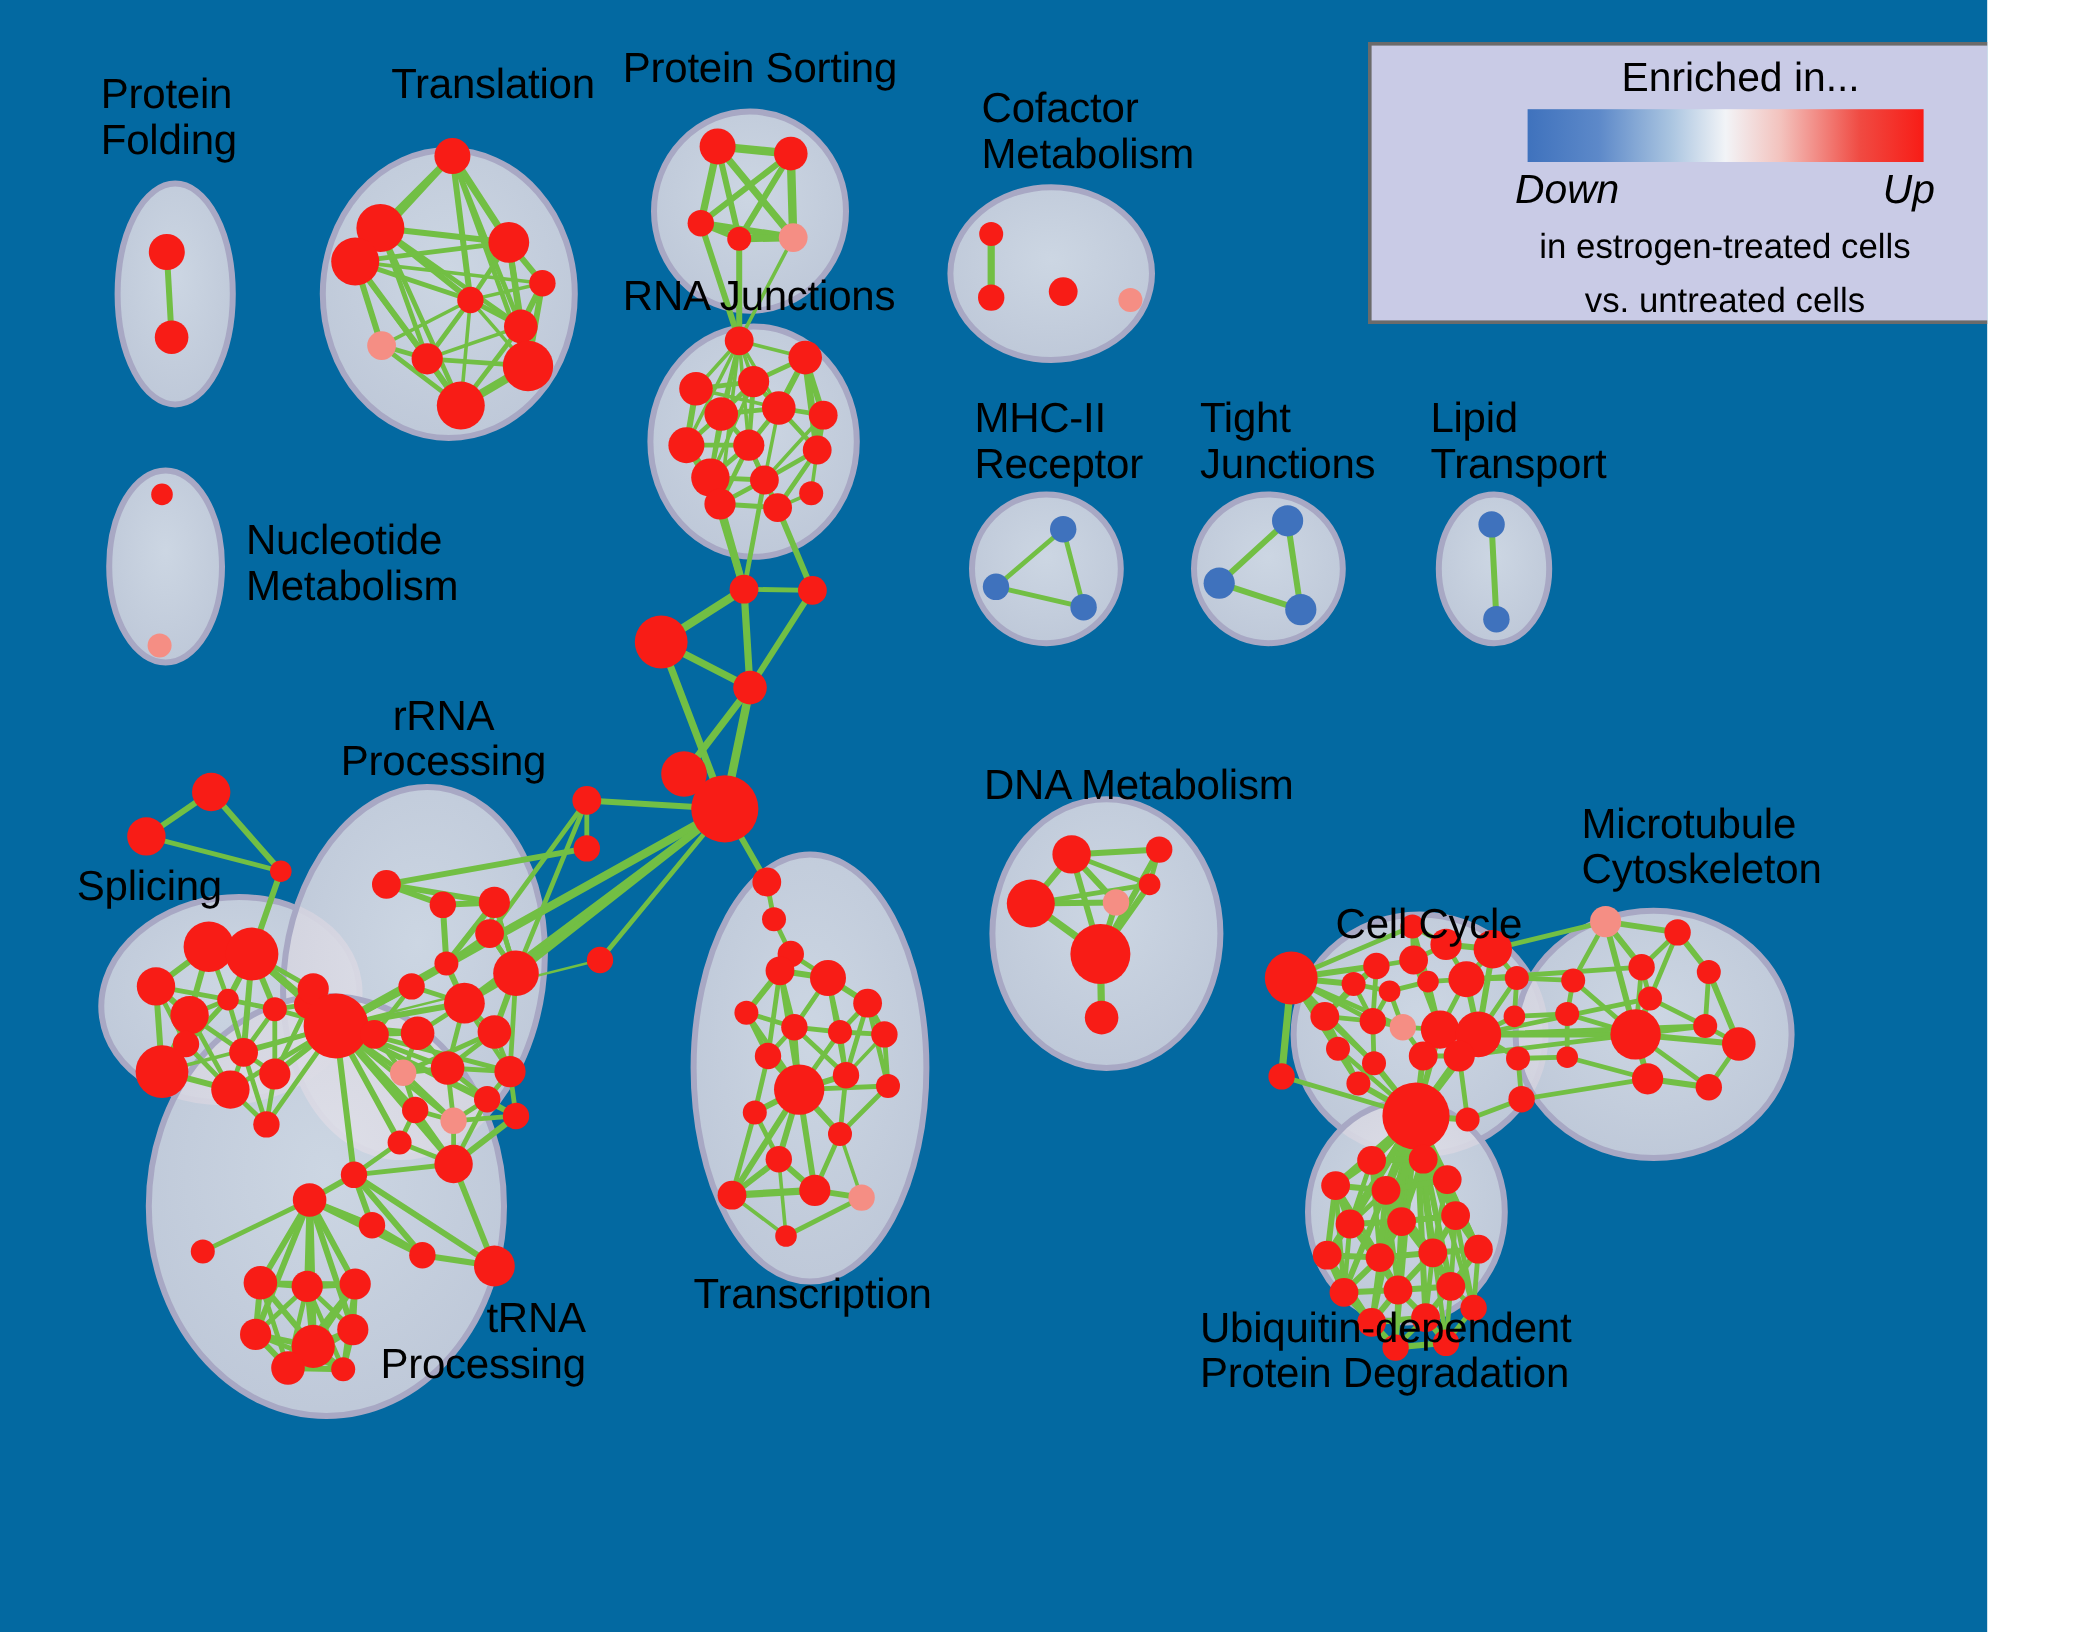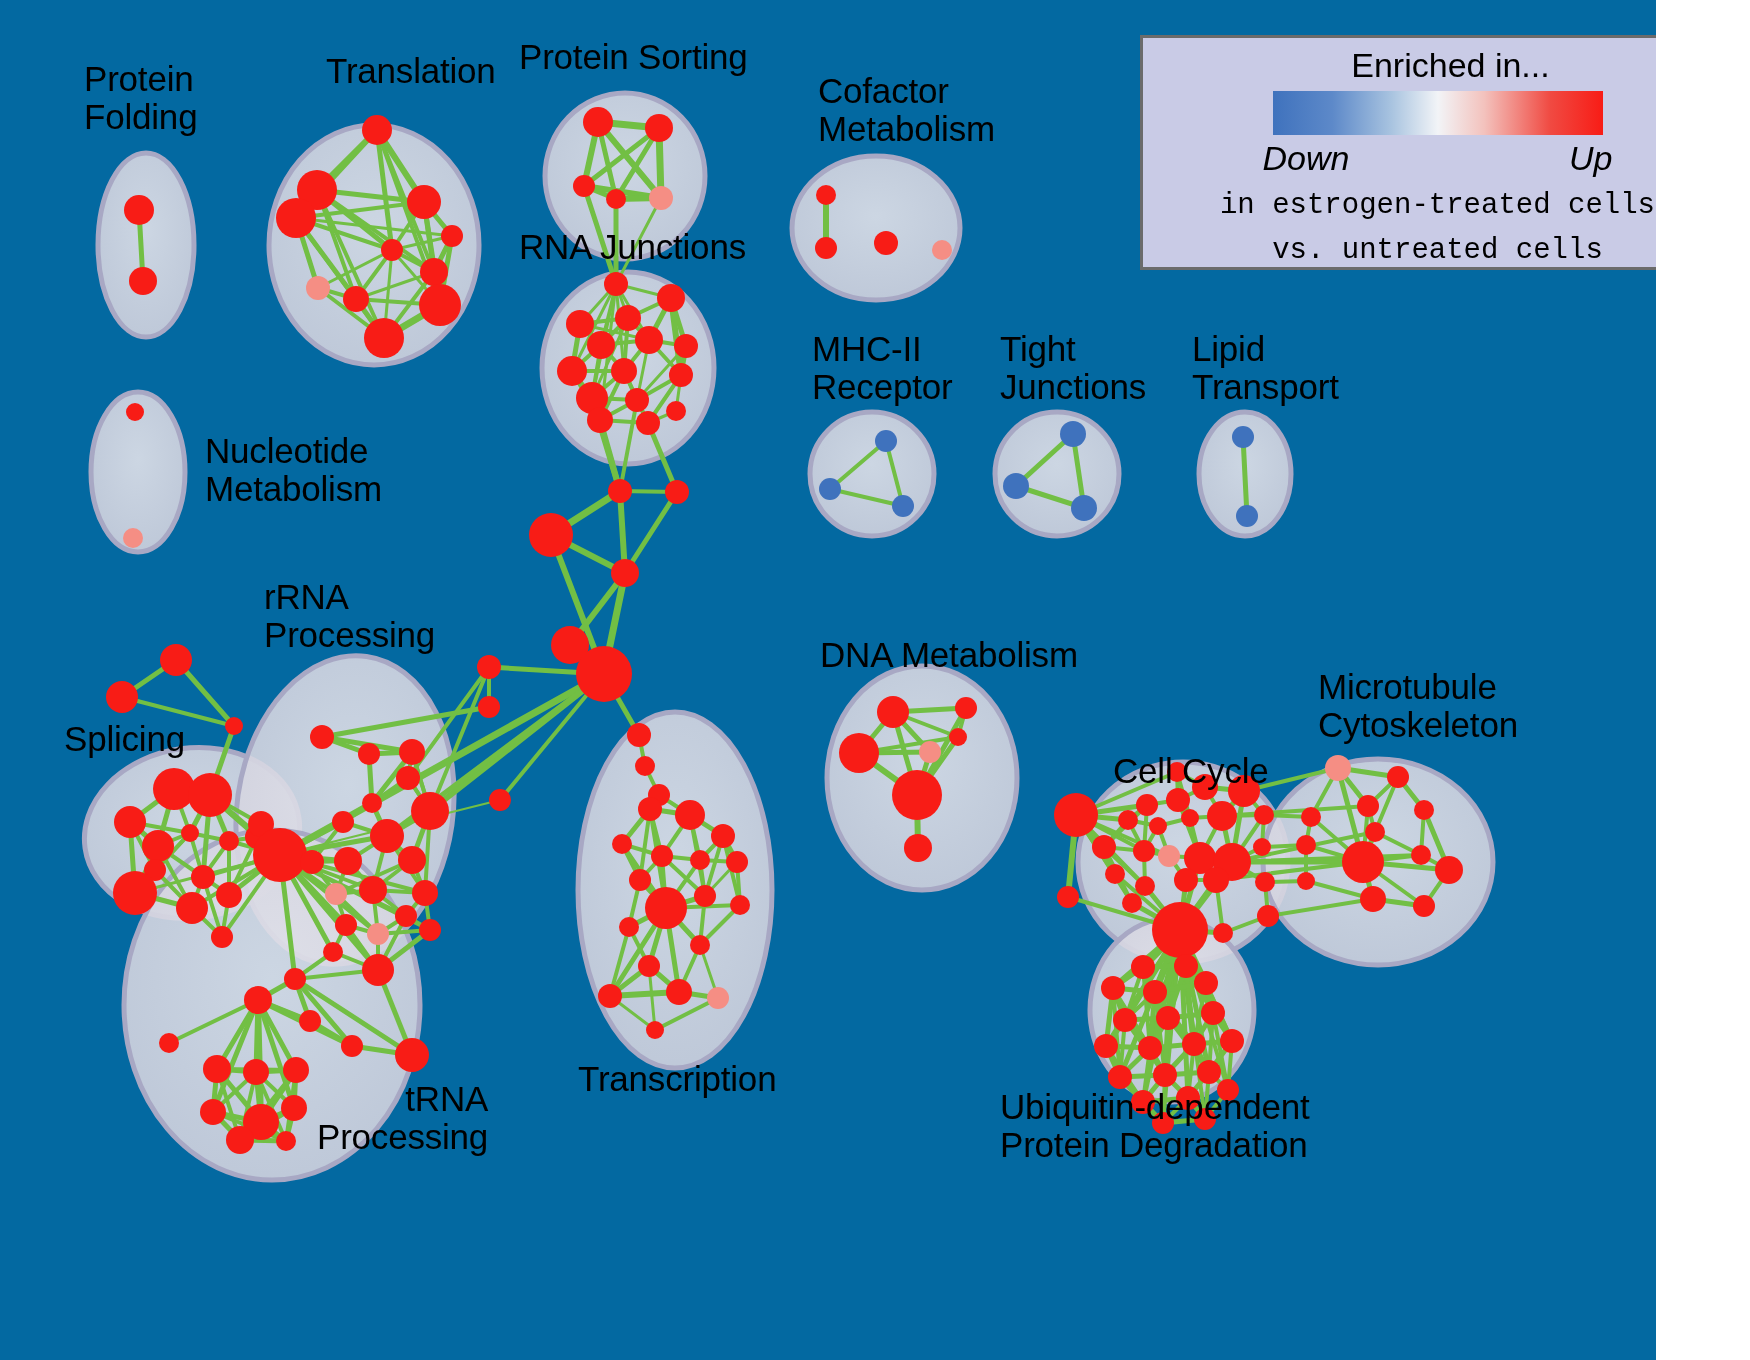--- a/index.html
+++ b/index.html
@@ -39,21 +39,21 @@
   }
   .legend-bar{
     width:330px;height:60px;
     background:linear-gradient(to right,#3f72bd 0%,#5d89c9 18%,#a9c4e0 36%,#f2f4f7 50%,#f3c2bd 64%,#f04a42 84%,#f81c16 100%);
   }
   .legend-ends{
     width:350px;display:flex;justify-content:space-between;
     font-size:34px;color:#000;margin-top:4px;font-style:italic;
   }
   .legend-sub{
-    font-size:29px;color:#000;text-align:center;line-height:1.12;margin-top:12px;font-family:Liberation Mono, monospace;
+    font-size:29px;color:#000;text-align:center;line-height:1.12;margin-top:12px;
   }
 </style>
 </head>
 <body>
 
 <div id="stage">
 
   <svg id="net" viewBox="0 0 1750 1360" xmlns="http://www.w3.org/2000/svg">
     <defs>
       <radialGradient id="hullgrad" cx="50%" cy="42%" r="62%">
@@ -828,21 +828,21 @@
 Metabolism</div>
       <div class="cluster-label" style="left: 519px; top: 228px;">RNA Junctions</div>
       <div class="cluster-label" style="left: 205px; top: 432px;">Nucleotide
 Metabolism</div>
       <div class="cluster-label" style="left: 812px; top: 330px;">MHC-II
 Receptor</div>
       <div class="cluster-label" style="left: 1000px; top: 330px;">Tight
 Junctions</div>
       <div class="cluster-label" style="left: 1192px; top: 330px;">Lipid
 Transport</div>
-      <div class="cluster-label" style="left: 264px; top: 578px;">rRNA
+      <div class="cluster-label" style="left: 284px; top: 578px; text-align: center;">rRNA
 Processing</div>
       <div class="cluster-label" style="left: 64px; top: 720px;">Splicing</div>
       <div class="cluster-label" style="left: 820px; top: 636px;">DNA Metabolism</div>
       <div class="cluster-label" style="left: 1318px; top: 668px;">Microtubule
 Cytoskeleton</div>
       <div class="cluster-label" style="left: 1113px; top: 752px; text-align: center;">Cell Cycle</div>
       <div class="cluster-label" style="left: 578px; top: 1060px;">Transcription</div>
       <div class="cluster-label" style="left: 317px; top: 1080px; text-align: right;">tRNA
 Processing</div>
       <div class="cluster-label" style="left: 1000px; top: 1088px;">Ubiquitin-dependent

